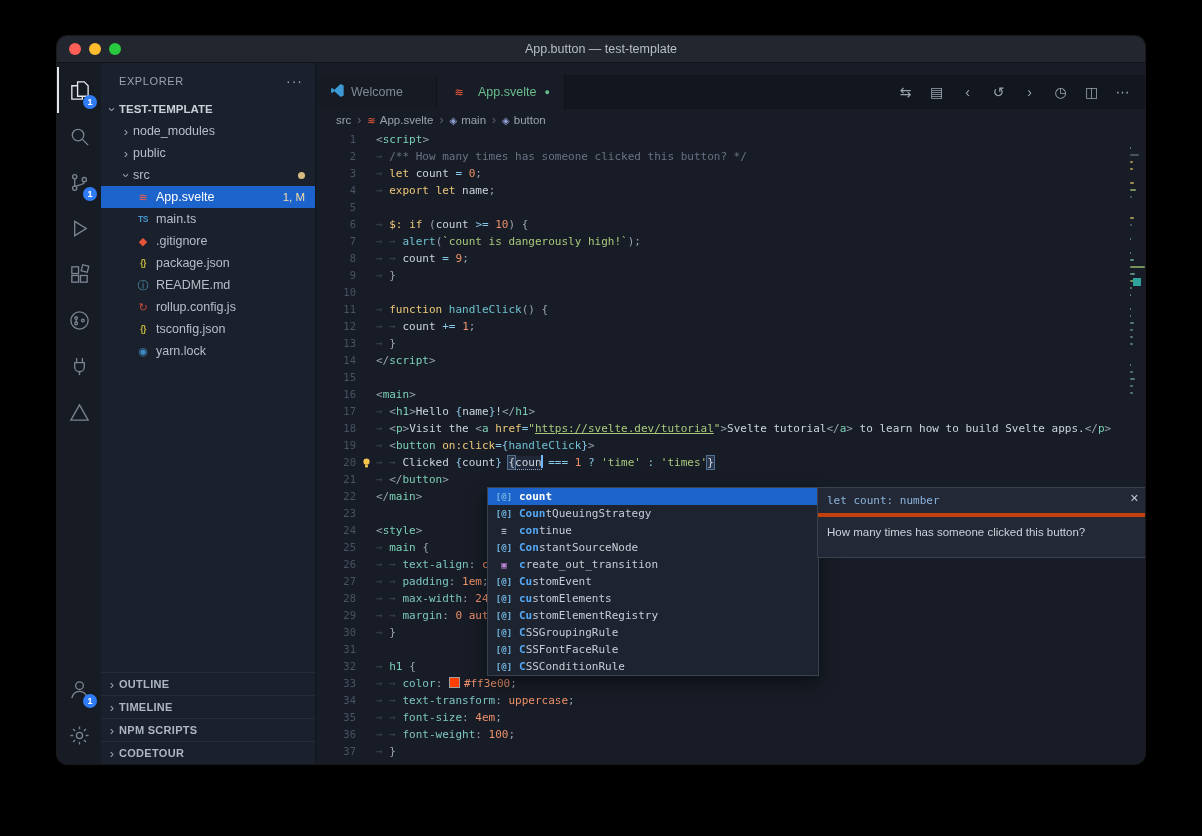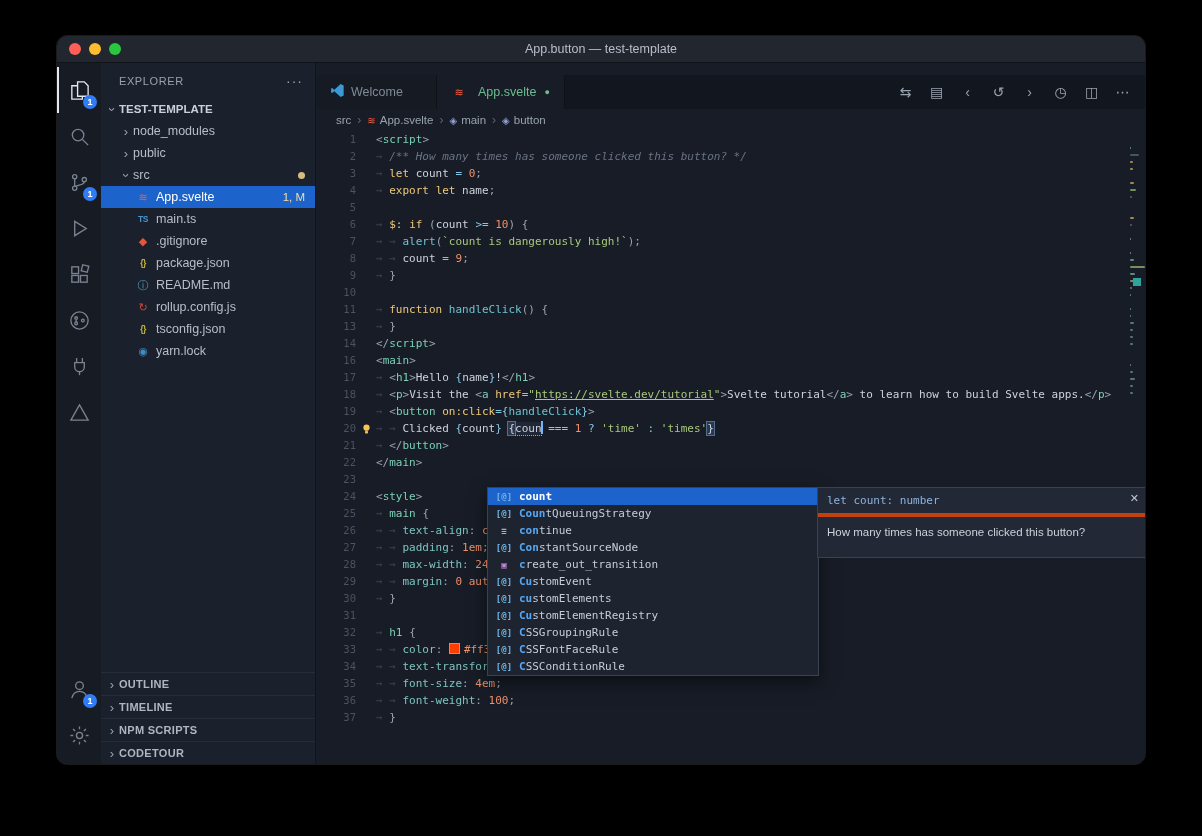--- a/index.html
+++ b/index.html
@@ -66,21 +66,21 @@
   .codewrap{font-family:"DejaVu Sans Mono",monospace;font-size:11px;line-height:17px;}
   .codelens{height:16px;line-height:16px;font-size:10.5px;color:#6b7381;padding-left:60px;
             font-family:"Liberation Sans",sans-serif;}
   .line{display:flex;height:17px;white-space:pre;}
   .lnum{width:40px;flex:0 0 40px;text-align:right;color:#495363;font-size:10.5px;}
   .bulbslot{width:20px;flex:0 0 20px;display:flex;align-items:center;justify-content:center;}
   .bulb{width:11px;height:12px;}
   .ltext{white-space:pre;}
   .tk-w{color:#ccd3dd}.tk-k{color:#eec778}.tk-t{color:#7bd0b6}.tk-f{color:#6fc1cf}
   .tk-s{color:#a8c87c}.tk-lnk{color:#a8c87c;text-decoration:underline}
-  .tk-n{color:#ee9169}.tk-c{color:#6a7284;font-style:italic}.tk-p{color:#9aa4b4}
+  .tk-n{color:#ee9169}.tk-c{color:#6a7284;}.tk-p{color:#9aa4b4}
   .tk-o{color:#86c7e6}.tk-cp{color:#7cc5c0}.tk-cv{color:#ee9169}.tk-ws{color:#39414f}
   .tk-a{color:#eec778}
   .tk-typing{color:#ccd3dd;border-bottom:1px dotted #8fa3c0;background:rgba(100,130,180,.12);}
   .tk-bb{color:#cdd5df;background:rgba(86,120,170,.30);box-shadow:0 0 0 1px #51708f;}
   .caret{display:inline-block;width:2px;height:13px;background:#70b7ff;margin:0 -1px;
          vertical-align:-2px;}
   .swatch{display:inline-block;width:9px;height:9px;background:#ff3e00;border:1px solid #a0a0a0;
           margin-right:4px;vertical-align:-1px;}
   
   .minimap{position:absolute;top:56px;right:0;bottom:0;width:16px;padding-top:16px;}
@@ -320,22 +320,24 @@
             <div class="line"><span class="lnum">2</span><span class="bulbslot"></span><span class="ltext"><span class="tk-ws">→ </span><span class="tk-c">/** How many times has someone clicked this button? */</span></span></div>
             <div class="line"><span class="lnum">3</span><span class="bulbslot"></span><span class="ltext"><span class="tk-ws">→ </span><span class="tk-k">let</span><span class="tk-w"> count </span><span class="tk-o">=</span><span class="tk-w"> </span><span class="tk-n">0</span><span class="tk-p">;</span></span></div>
             <div class="line"><span class="lnum">4</span><span class="bulbslot"></span><span class="ltext"><span class="tk-ws">→ </span><span class="tk-k">export</span><span class="tk-w"> </span><span class="tk-k">let</span><span class="tk-w"> name</span><span class="tk-p">;</span></span></div>
             <div class="line"><span class="lnum">5</span><span class="bulbslot"></span><span class="ltext"></span></div>
             <div class="line"><span class="lnum">6</span><span class="bulbslot"></span><span class="ltext"><span class="tk-ws">→ </span><span class="tk-k">$:</span><span class="tk-w"> </span><span class="tk-k">if</span><span class="tk-w"> </span><span class="tk-p">(</span><span class="tk-w">count </span><span class="tk-o">&gt;=</span><span class="tk-w"> </span><span class="tk-n">10</span><span class="tk-p">)</span><span class="tk-w"> </span><span class="tk-p">{</span></span></div>
             <div class="line"><span class="lnum">7</span><span class="bulbslot"></span><span class="ltext"><span class="tk-ws">→ → </span><span class="tk-f">alert</span><span class="tk-p">(</span><span class="tk-s">`count is dangerously high!`</span><span class="tk-p">);</span></span></div>
             <div class="line"><span class="lnum">8</span><span class="bulbslot"></span><span class="ltext"><span class="tk-ws">→ → </span><span class="tk-w">count </span><span class="tk-o">=</span><span class="tk-w"> </span><span class="tk-n">9</span><span class="tk-p">;</span></span></div>
             <div class="line"><span class="lnum">9</span><span class="bulbslot"></span><span class="ltext"><span class="tk-ws">→ </span><span class="tk-p">}</span></span></div>
             <div class="line"><span class="lnum">10</span><span class="bulbslot"></span><span class="ltext"></span></div>
             <div class="line"><span class="lnum">11</span><span class="bulbslot"></span><span class="ltext"><span class="tk-ws">→ </span><span class="tk-k">function</span><span class="tk-w"> </span><span class="tk-f">handleClick</span><span class="tk-p">()</span><span class="tk-w"> </span><span class="tk-p">{</span></span></div>
+            <div class="line"><span class="lnum">12</span><span class="bulbslot"></span><span class="ltext"><span class="tk-ws">→ → </span><span class="tk-w">count </span><span class="tk-o">+=</span><span class="tk-w"> </span><span class="tk-n">1</span><span class="tk-p">;</span></span></div>
             <div class="line"><span class="lnum">13</span><span class="bulbslot"></span><span class="ltext"><span class="tk-ws">→ </span><span class="tk-p">}</span></span></div>
             <div class="line"><span class="lnum">14</span><span class="bulbslot"></span><span class="ltext"><span class="tk-p">&lt;/</span><span class="tk-t">script</span><span class="tk-p">&gt;</span></span></div>
+            <div class="line"><span class="lnum">15</span><span class="bulbslot"></span><span class="ltext"></span></div>
             <div class="line"><span class="lnum">16</span><span class="bulbslot"></span><span class="ltext"><span class="tk-p">&lt;</span><span class="tk-t">main</span><span class="tk-p">&gt;</span></span></div>
             <div class="line"><span class="lnum">17</span><span class="bulbslot"></span><span class="ltext"><span class="tk-ws">→ </span><span class="tk-p">&lt;</span><span class="tk-t">h1</span><span class="tk-p">&gt;</span><span class="tk-w">Hello </span><span class="tk-o">{</span><span class="tk-w">name</span><span class="tk-o">}</span><span class="tk-w">!</span><span class="tk-p">&lt;/</span><span class="tk-t">h1</span><span class="tk-p">&gt;</span></span></div>
             <div class="line"><span class="lnum">18</span><span class="bulbslot"></span><span class="ltext"><span class="tk-ws">→ </span><span class="tk-p">&lt;</span><span class="tk-t">p</span><span class="tk-p">&gt;</span><span class="tk-w">Visit the </span><span class="tk-p">&lt;</span><span class="tk-t">a</span><span class="tk-w"> </span><span class="tk-a">href</span><span class="tk-o">=</span><span class="tk-s">"</span><span class="tk-lnk">https://svelte.dev/tutorial</span><span class="tk-s">"</span><span class="tk-p">&gt;</span><span class="tk-w">Svelte tutorial</span><span class="tk-p">&lt;/</span><span class="tk-t">a</span><span class="tk-p">&gt;</span><span class="tk-w"> to learn how to build Svelte apps.</span><span class="tk-p">&lt;/</span><span class="tk-t">p</span><span class="tk-p">&gt;</span></span></div>
             <div class="line"><span class="lnum">19</span><span class="bulbslot"></span><span class="ltext"><span class="tk-ws">→ </span><span class="tk-p">&lt;</span><span class="tk-t">button</span><span class="tk-w"> </span><span class="tk-a">on:click</span><span class="tk-o">=</span><span class="tk-o">{</span><span class="tk-f">handleClick</span><span class="tk-o">}</span><span class="tk-p">&gt;</span></span></div>
             <div class="line"><span class="lnum">20</span><span class="bulbslot"><svg class="bulb" viewBox="0 0 12 12">
                   <circle cx="6" cy="4.6" r="3.4" fill="#f4c64e"></circle>
                   <rect x="4.4" y="8.2" width="3.2" height="2.6" rx="0.6" fill="#f4c64e"></rect>
                 </svg></span><span class="ltext"><span class="tk-ws">→ → </span><span class="tk-w">Clicked </span><span class="tk-o">{</span><span class="tk-w">count</span><span class="tk-o">}</span><span class="tk-w"> </span><span class="tk-bb">{</span><span class="tk-typing">coun</span><span class="caret"></span><span class="tk-w"> </span><span class="tk-o">===</span><span class="tk-w"> </span><span class="tk-n">1</span><span class="tk-w"> </span><span class="tk-o">?</span><span class="tk-w"> </span><span class="tk-s">'time'</span><span class="tk-w"> </span><span class="tk-o">:</span><span class="tk-w"> </span><span class="tk-s">'times'</span><span class="tk-bb">}</span></span></div>
             <div class="line"><span class="lnum">21</span><span class="bulbslot"></span><span class="ltext"><span class="tk-ws">→ </span><span class="tk-p">&lt;/</span><span class="tk-t">button</span><span class="tk-p">&gt;</span></span></div>
             <div class="line"><span class="lnum">22</span><span class="bulbslot"></span><span class="ltext"><span class="tk-p">&lt;/</span><span class="tk-t">main</span><span class="tk-p">&gt;</span></span></div>

